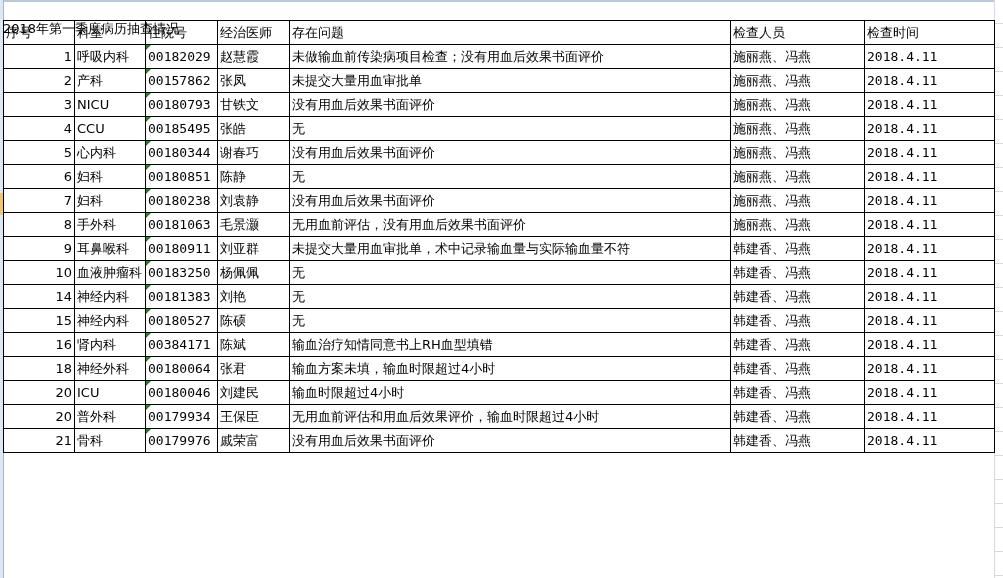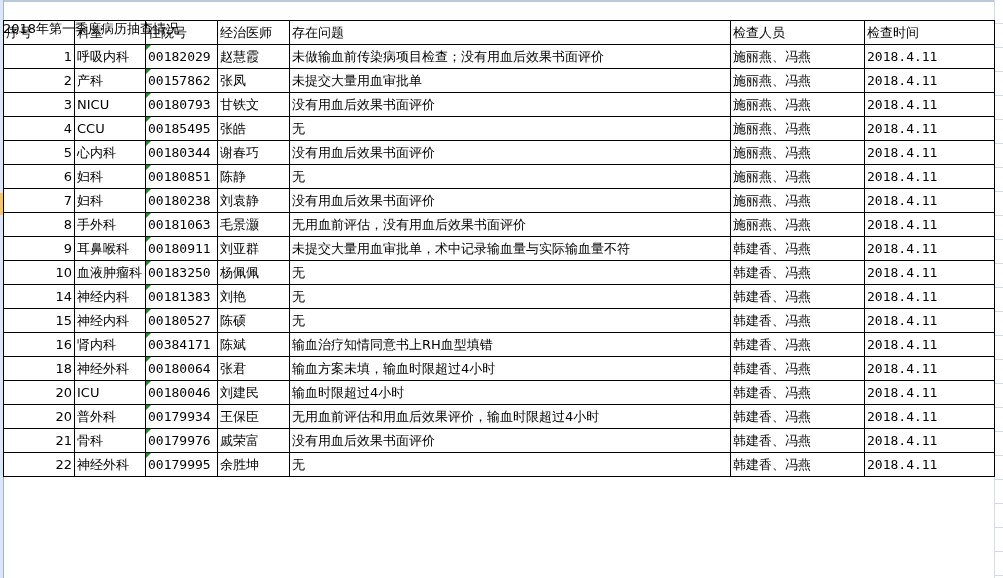--- a/index.html
+++ b/index.html
@@ -220,23 +220,14 @@
       </tr>
       <tr>
         <td class="num">21</td>
         <td class="dept-overflow">骨科</td>
         <td class="pid"><span class="flag"></span><span>00179976</span></td>
         <td>戚荣富</td>
         <td>没有用血后效果书面评价</td>
         <td>韩建香、冯燕</td>
         <td class="date">2018.4.11</td>
       </tr>
-      <tr>
-        <td class="num">22</td>
-        <td class="dept-overflow">神经外科</td>
-        <td class="pid"><span class="flag"></span><span>00179995</span></td>
-        <td>余胜坤</td>
-        <td>无</td>
-        <td>韩建香、冯燕</td>
-        <td class="date">2018.4.11</td>
-      </tr>
     </tbody>
 </table>
 
 </body></html>

